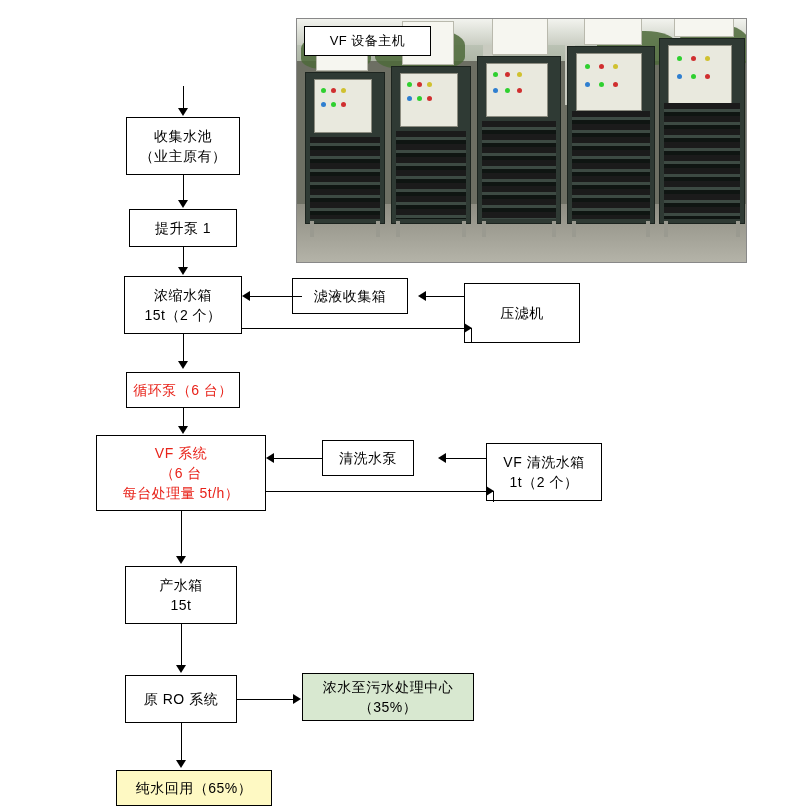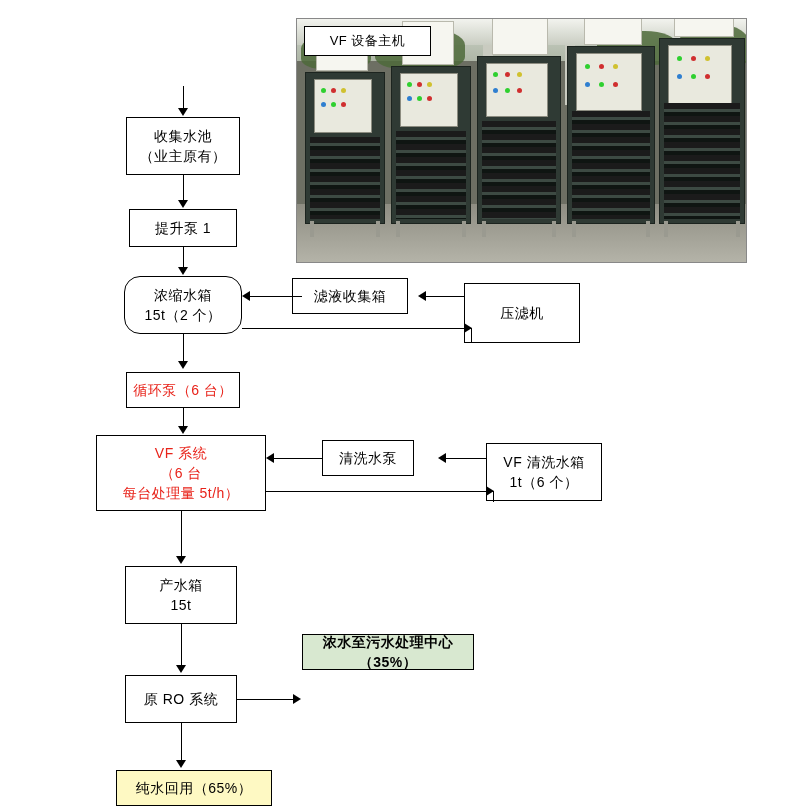--- a/index.html
+++ b/index.html
@@ -256,21 +256,21 @@
 
   <div class="node" style="left:126px; top:117px; width:114px; height:58px;text-align:right;">
     <span>收集水池</span>
     <span class="line2">（业主原有）</span>
   </div>
 
   <div class="node" style="left:129px; top:209px; width:108px; height:38px;">
     <span>提升泵 1</span>
   </div>
 
-  <div class="node" style="left:124px; top:276px; width:118px; height:58px;border-radius:16px;">
+  <div class="node" style="left:124px; top:276px; width:118px; height:58px;">
     <span>浓缩水箱</span>
     <span class="line2">15t（2 个）</span>
   </div>
 
   <div class="node" style="left:292px; top:278px; width:116px; height:36px;">
     <span>滤液收集箱</span>
   </div>
 
   <div class="node" style="left:464px; top:283px; width:116px; height:60px;">
     <span>压滤机</span>
@@ -285,33 +285,33 @@
     <span class="line2">（6 台</span>
     <span class="line2">每台处理量 5t/h）</span>
   </div>
 
   <div class="node" style="left:322px; top:440px; width:92px; height:36px;">
     <span>清洗水泵</span>
   </div>
 
   <div class="node" style="left:486px; top:443px; width:116px; height:58px;">
     <span>VF 清洗水箱</span>
-    <span class="line2">1t（6 个）</span>
+    <span class="line2">1t（2 个）</span>
   </div>
 
   <div class="node" style="left:125px; top:566px; width:112px; height:58px;">
     <span>产水箱</span>
     <span class="line2">15t</span>
   </div>
 
   <div class="node" style="left:125px; top:675px; width:112px; height:48px;">
     <span>原 RO 系统</span>
   </div>
 
-  <div class="node green" style="left:302px; top:634px; width:172px; height:36px;font-weight:bold;">
+  <div class="node green" style="left:302px; top:673px; width:172px; height:48px;">
     <span>浓水至污水处理中心</span>
     <span class="line2">（35%）</span>
   </div>
 
   <div class="node blue" style="left:116px; top:770px; width:156px; height:36px;">
     <span>纯水回用（65%）</span>
   </div>
 
   <div class="conn v" style="left:183px; top:86px; height:23px;"></div>
   <div class="arrow down" style="left:178px; top:108px;"></div>

